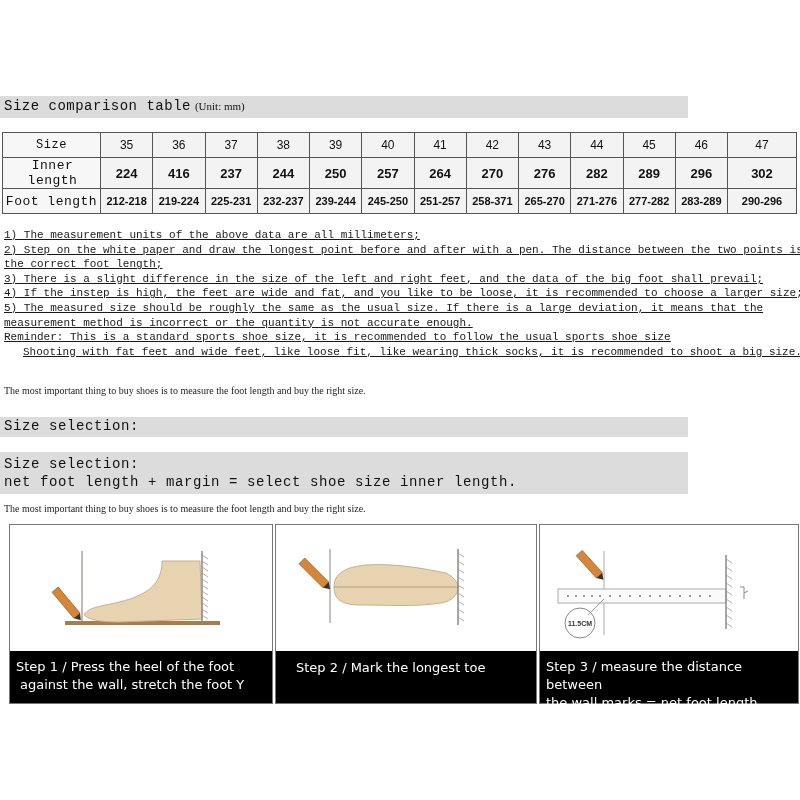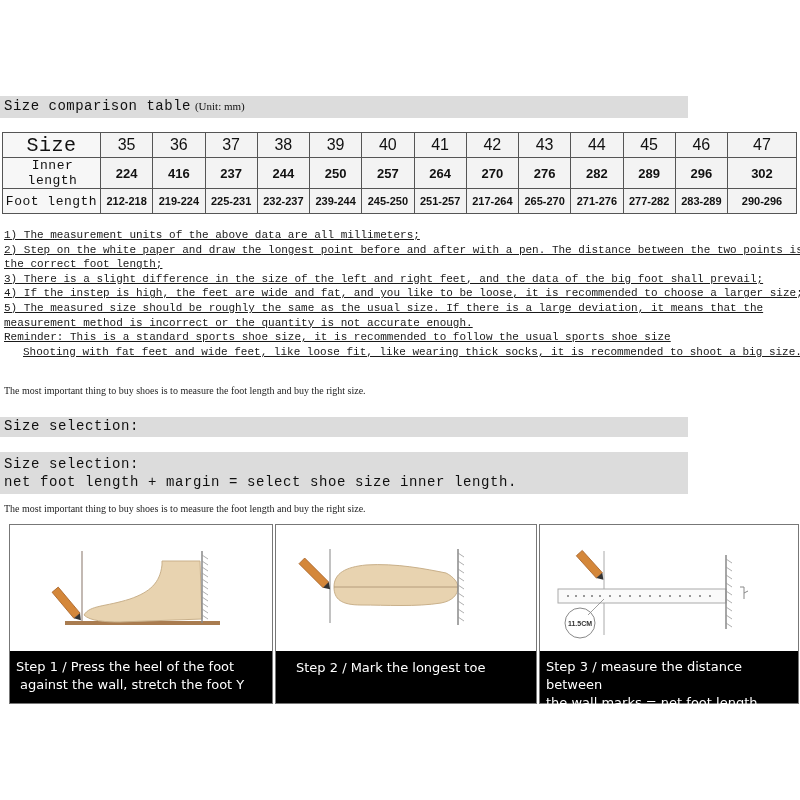--- a/index.html
+++ b/index.html
@@ -5,22 +5,22 @@
   html, body { margin: 0; padding: 0; background: #ffffff; }
   body { width: 800px; height: 800px; position: relative; overflow: hidden; font-family: "Liberation Mono", "DejaVu Sans Mono", monospace; color: #111; }
   .band { position: absolute; left: 0; width: 688px; background: #dcdcdc; }
   .title-band { top: 96px; height: 22px; }
   .title-band .t { position: absolute; left: 4px; top: 2px; font-size: 14px; letter-spacing: 0.5px; color: #111; font-family: "Liberation Mono", monospace; }
   .title-band .u { font-size: 11px; font-family: "Liberation Serif", serif; margin-left: 4px; letter-spacing: 0; }
 
   table.size { position: absolute; left: 2px; top: 132px; width: 795px; border-collapse: collapse; background: #f3f3f3; }
   table.size td { border: 1px solid #555; text-align: center; padding: 0; font-family: "Liberation Sans", sans-serif; color: #111; }
   table.size td.rh { font-family: "Liberation Mono", monospace; font-size: 13px; letter-spacing: 0.5px; width: 95px; background: #f7f7f7; }
-  table.size tr.r1 td { height: 24px; font-size: 16px; }
-  table.size tr.r1 td.rh { font-size: 20px; margin-top: 7px; }
+  table.size tr.r1 td { height: 24px; font-size: 12px; }
+  table.size tr.r1 td.rh { font-size: 12px; margin-top: 7px; }
   table.size tr.r2 td { height: 23px; font-size: 13px; font-weight: bold; }
   table.size tr.r2 td.rh { font-weight: normal; text-align: center; padding-left: 2px; }
   table.size tr.r3 td { height: 24px; font-size: 11px; font-weight: bold; margin-top: 48px; }
   table.size tr.r3 td.rh { font-weight: normal; font-size: 13px; }
 
   .notes { position: absolute; left: 4px; top: 228px; width: 790px; font-family: "Liberation Mono", monospace; font-size: 11px; line-height: 14.6px; color: #1a1a1a; text-decoration: underline; }
   .notes div { white-space: nowrap; }
   .notes .indent { padding-left: 19px; }
 
   .imp { position: absolute; left: 4px; font-family: "Liberation Serif", serif; font-size: 10px; color: #222; white-space: nowrap; }
@@ -87,21 +87,21 @@
   </tr>
   <tr class="r3">
     <td class="rh">Foot length</td>
     <td>212-218</td>
     <td>219-224</td>
     <td>225-231</td>
     <td>232-237</td>
     <td>239-244</td>
     <td>245-250</td>
     <td>251-257</td>
-    <td>217-264</td>
+    <td>258-371</td>
     <td>265-270</td>
     <td>271-276</td>
     <td>277-282</td>
     <td>283-289</td>
     <td>290-296</td>
   </tr>
 </tbody>
   </table>
 
 <div class="notes">

